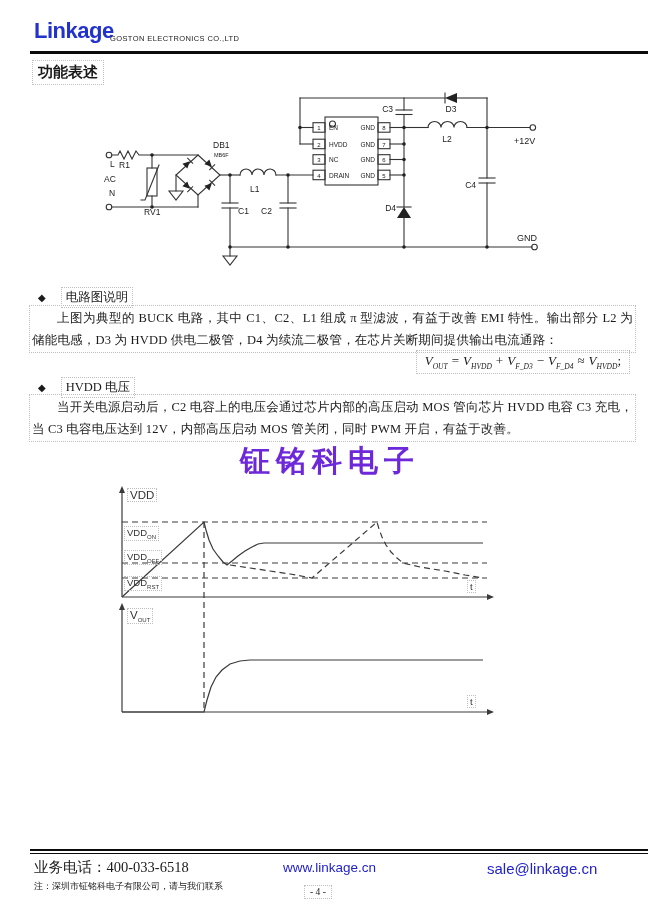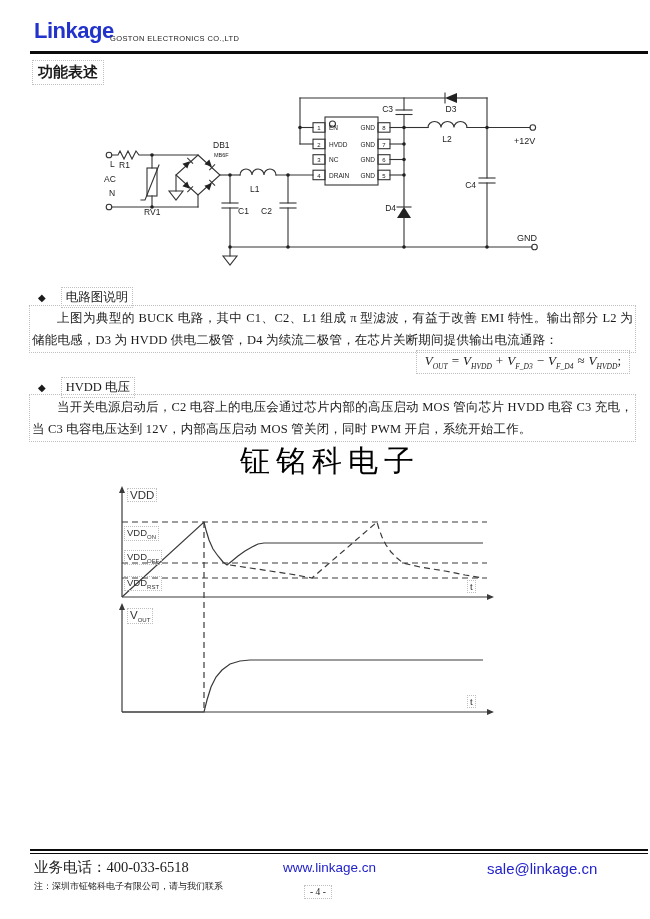--- a/index.html
+++ b/index.html
@@ -22,21 +22,21 @@
               font-size:12.5px;font-family:"Liberation Serif",serif;}
   .bullet-row .dia{font-size:10px;}
   .bullet-row .btxt{padding:1px 4px;}
   .para{left:29px;width:601px;font-size:12.5px;line-height:22px;text-align:justify;
         text-indent:2em;padding:1px 2px;letter-spacing:0.2px;z-index:2;}
   .formula-row{left:29px;width:601px;display:flex;justify-content:flex-end;z-index:2;}
   .formula{font-family:"Liberation Serif",serif;font-size:13px;padding:2px 8px;}
   .formula i{font-style:italic;}
   .formula sub{font-size:7.5px;font-style:italic;letter-spacing:0;}
   .f-op{padding:0 4px;font-style:normal;}
-  .watermark{left:240px;top:441px;font-size:30px;font-weight:normal;color:#000000;
+  .watermark{left:240px;top:441px;font-size:30px;font-weight:bold;color:#6d28d9;
              letter-spacing:6px;z-index:1;font-family:"Liberation Sans",sans-serif;}
   
   .wlabel{position:absolute;font-family:"Liberation Sans",sans-serif;font-size:9.5px;color:#333;
           padding:0 2px;background:transparent;}
   .wlabel sub{font-size:6px;}
   .wl-big{font-size:11.5px;}
   
   .frule{left:30px;width:618px;top:849px;height:2px;border-top:2.5px solid #0b0b0b;border-bottom:1.5px solid #0b0b0b;}
   .phone{left:34px;top:858px;font-size:14.5px;font-weight:normal;font-family:"Liberation Serif",serif;}
   .note{left:34px;top:880px;font-size:9px;color:#222;}
@@ -241,21 +241,21 @@
     <span class="formula dbox">
       <i>V</i><sub>OUT</sub><span class="f-op">=</span><i>V</i><sub>HVDD</sub><span class="f-op">+</span><i>V</i><sub>F_D3</sub><span class="f-op">−</span><i>V</i><sub>F_D4</sub><span class="f-op">≈</span><i>V</i><sub>HVDD</sub><span>;</span>
     </span>
   </div>
 
   <div class="abs bullet-row" style="top:377px">
     <span class="dia">◆</span>
     <span class="btxt dbox">HVDD 电压</span>
   </div>
   <div class="abs watermark">钲铭科电子</div>
-  <div class="abs para dbox" style="top:394px">当开关电源启动后，C2 电容上的电压会通过芯片内部的高压启动 MOS 管向芯片 HVDD 电容 C3 充电，当 C3 电容电压达到 12V，内部高压启动 MOS 管关闭，同时 PWM 开启，系统开始工作。</div>
+  <div class="abs para dbox" style="top:394px">当开关电源启动后，C2 电容上的电压会通过芯片内部的高压启动 MOS 管向芯片 HVDD 电容 C3 充电，当 C3 电容电压达到 12V，内部高压启动 MOS 管关闭，同时 PWM 开启，有益于改善。</div>
 
   <svg class="abs" style="left:0;top:485px" width="650" height="250" viewBox="0 485 650 250" fill="none" stroke="#3a3a3a" stroke-width="1.2">
     <g>
       <line x1="122" y1="490" x2="122" y2="597"></line>
       <line x1="122" y1="597" x2="490" y2="597"></line>
       <polygon points="122,486 119,493 125,493" fill="#3a3a3a" stroke="none"></polygon>
       <polygon points="494,597 487,594 487,600" fill="#3a3a3a" stroke="none"></polygon>
     </g>
     <g stroke-dasharray="6,4">
       <line x1="122" y1="522" x2="487" y2="522"></line>

